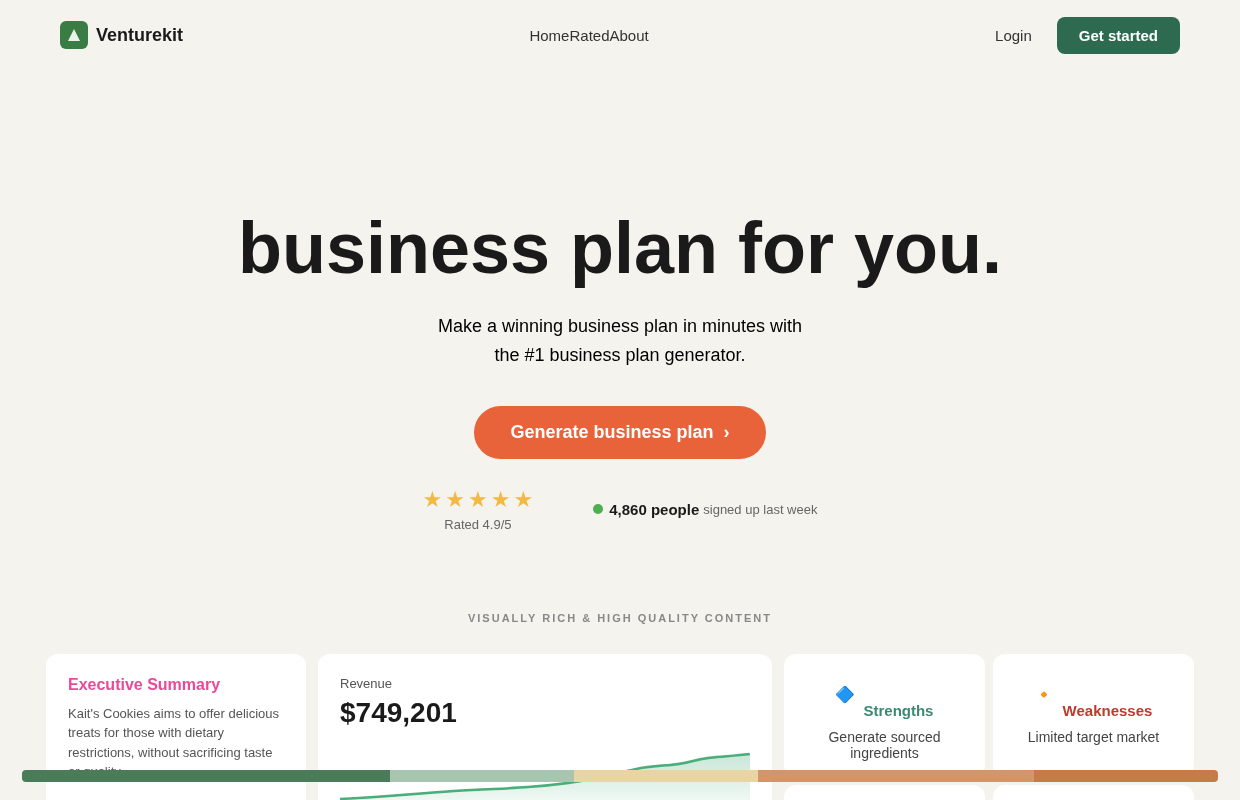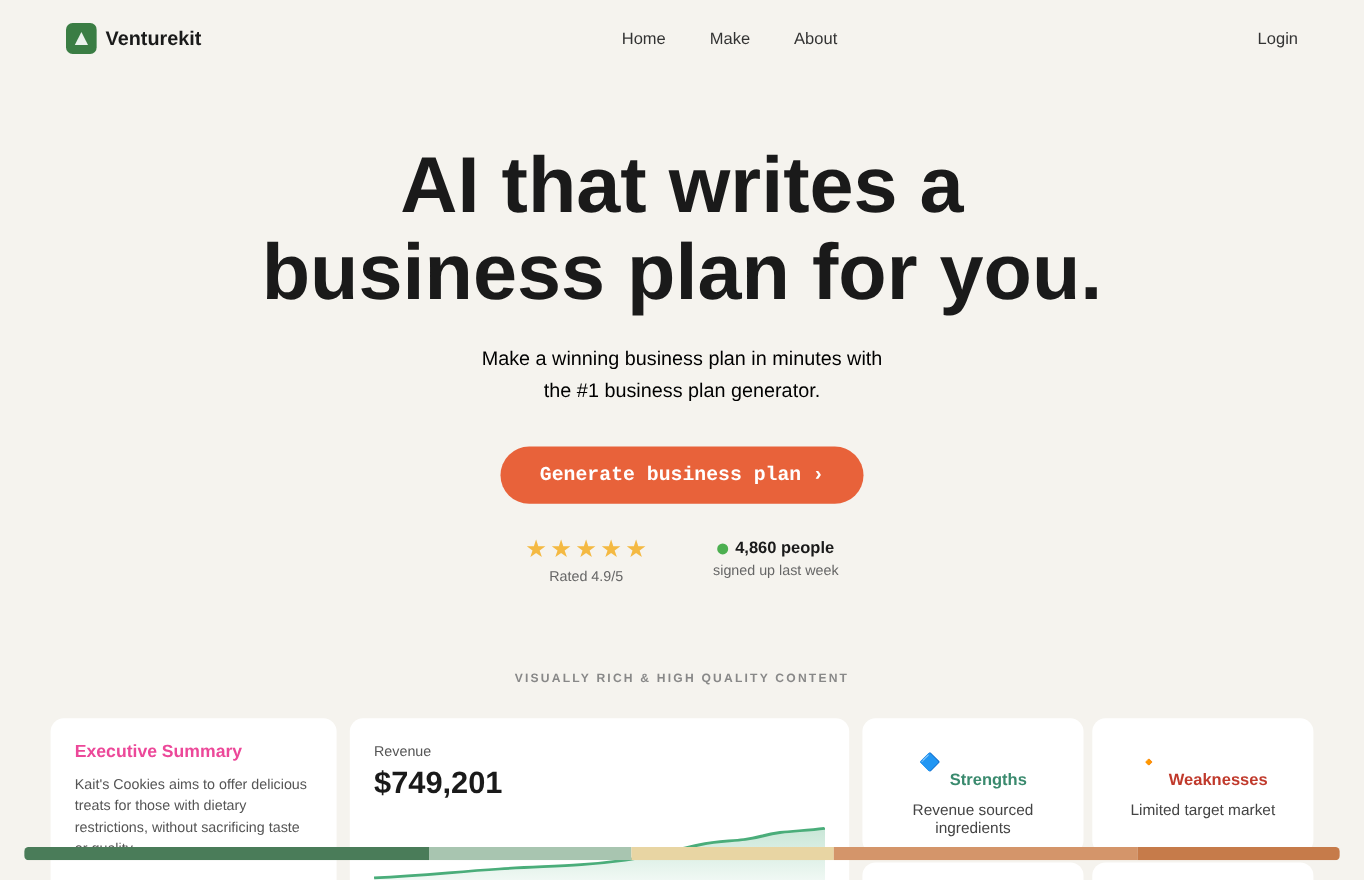--- a/index.html
+++ b/index.html
@@ -79,21 +79,20 @@
       color: white;
       border: none;
       padding: 16px 36px;
       border-radius: 50px;
       font-size: 18px;
       font-weight: 600;
       cursor: pointer;
       display: inline-flex;
       align-items: center;
       gap: 10px;
-      font-family: Liberation Mono, monospace;
     }
 
     .btn-arrow {
       font-size: 18px;
     }
 
     .hero-social-proof {
       display: flex;
       justify-content: center;
       gap: 60px;
@@ -118,21 +117,21 @@
       font-size: 22px;
     }
 
     .rated-text {
       font-size: 13px;
       color: #666;
     }
 
     .people-container {
       display: flex;
-      flex-direction: column;
+      flex-direction: row;
       align-items: center;
       gap: 4px;
     }
 
     .people-count {
       display: flex;
       align-items: center;
       gap: 6px;
       font-size: 15px;
       font-weight: 600;
@@ -261,34 +260,35 @@
 
 <nav>
   <div style="display:flex;align-items:center;gap:8px;cursor:pointer;">
     <svg class="nav-logo-icon" viewBox="0 0 28 28" fill="none">
       <rect width="28" height="28" rx="6" fill="#3a7d44"></rect>
       <polygon points="8,20 14,8 20,20" fill="white" opacity="0.9"></polygon>
     </svg>
     <span style="font-size:18px;font-weight:700;color:#1a1a1a;">Venturekit</span>
   </div>
 
-  <div style="display:flex;gap:40px;align-items:flex-end;">
+  <div style="display:flex;align-items:flex-end;">
     <a class="nav-link">Home</a>
-    <a class="nav-link">Make</a>
+    <a class="nav-link">Rated</a>
     <a class="nav-link">About</a>
   </div>
 
   <div style="display:flex;align-items:center;gap:25px;">
     <span class="nav-login">Login</span>
+    <button class="btn-get-started">Get started</button>
   </div>
 </nav>
 
 <section class="hero">
   <h1 class="hero-title">
-    <span>AI that writes a</span><br>
+    <br>
     <span>business plan for you.</span>
   </h1>
   <p class="hero-subtitle">
     <span>Make a winning business plan in minutes with</span><br>
     <span>the #1 business plan generator.</span>
   </p>
   <button class="btn-generate">
     <span>Generate business plan</span>
     <span class="btn-arrow">›</span>
   </button>
@@ -349,21 +349,21 @@
     </svg>
   </div>
 
   <div class="swot-grid-main" style="display:grid;grid-template-columns:1fr 1fr;grid-template-rows:1fr 1fr;gap:8px;flex:1;height:170px;">
 
     <div class="swot-cell">
       <div class="swot-header">
         <span style="font-size:16px;">🔷</span>
         <span class="swot-title strengths-color">Strengths</span>
       </div>
-      <span class="swot-text">Revenue sourced ingredients</span>
+      <span class="swot-text">Generate sourced ingredients</span>
     </div>
 
     <div class="swot-cell">
       <div class="swot-header">
         <span style="font-size:16px;">🔸</span>
         <span class="swot-title weaknesses-color">Weaknesses</span>
       </div>
       <span class="swot-text">Limited target market</span>
     </div>
 

